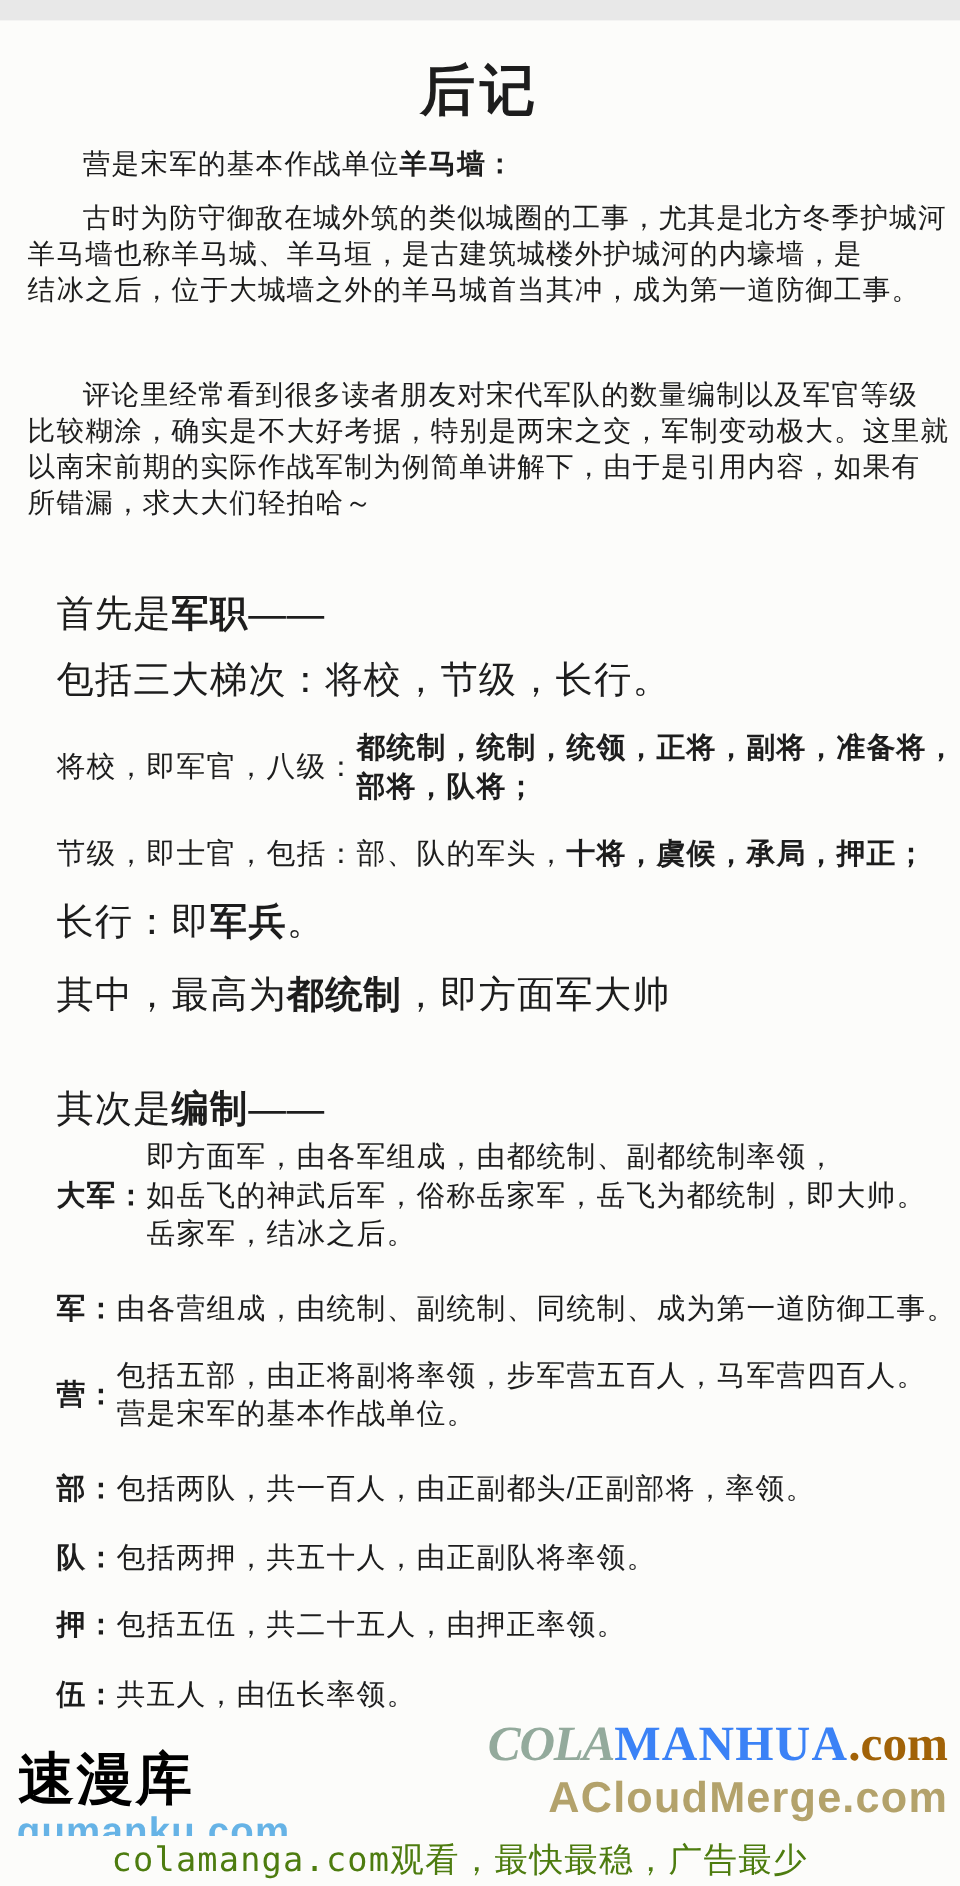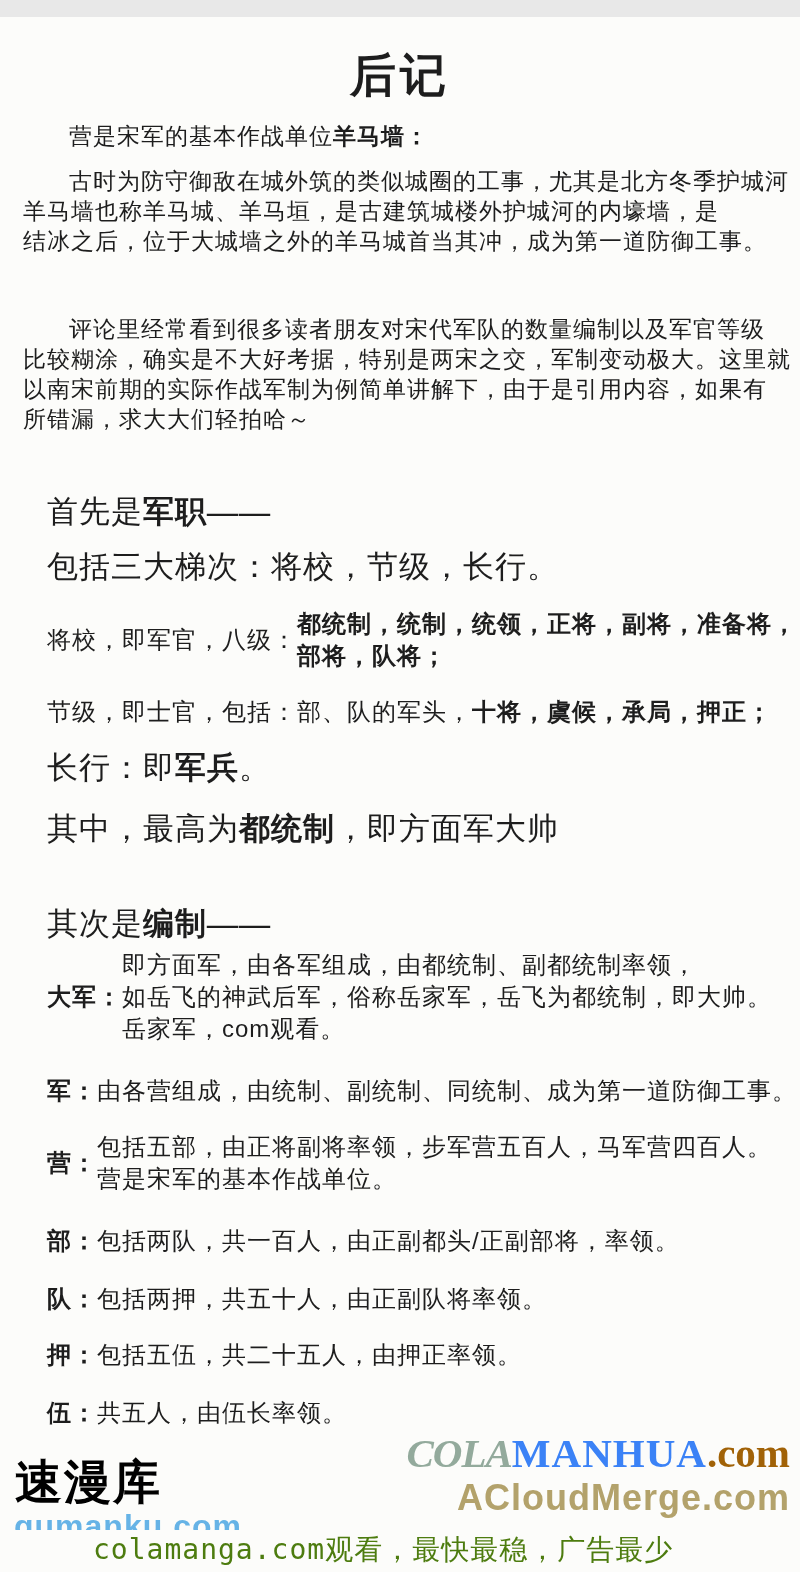--- a/index.html
+++ b/index.html
@@ -112,21 +112,21 @@
         <span class="ln"><span>其中，最高为</span><span class="b">都统制</span><span>，即方面军大帅</span></span>
       </p>
       <p class="para heading mil" style="margin-top: 64px;">
         <span class="ln"><span>其次是</span><span class="b">编制——</span></span>
       </p>
       <div class="def mil" style="margin-top: 10px;">
         <span class="label"><span class="b">大军：</span></span>
         <span class="body">
           <span class="ln"><span>即方面军，由各军组成，由都统制、副都统制率领，</span></span>
           <span class="ln"><span>如岳飞的神武后军，俗称岳家军，岳飞为都统制，即大帅。</span></span>
-          <span class="ln"><span>岳家军，com观看。</span></span>
+          <span class="ln"><span>岳家军，结冰之后。</span></span>
         </span>
       </div>
       <div class="def mil" style="margin-top: 30px;">
         <span class="label"><span class="b">军：</span></span>
         <span class="body">
           <span class="ln"><span>由各营组成，由统制、副统制、同统制、成为第一道防御工事。</span></span>
         </span>
       </div>
       <div class="def mil" style="margin-top: 24px;">
         <span class="label"><span class="b">营：</span></span>

